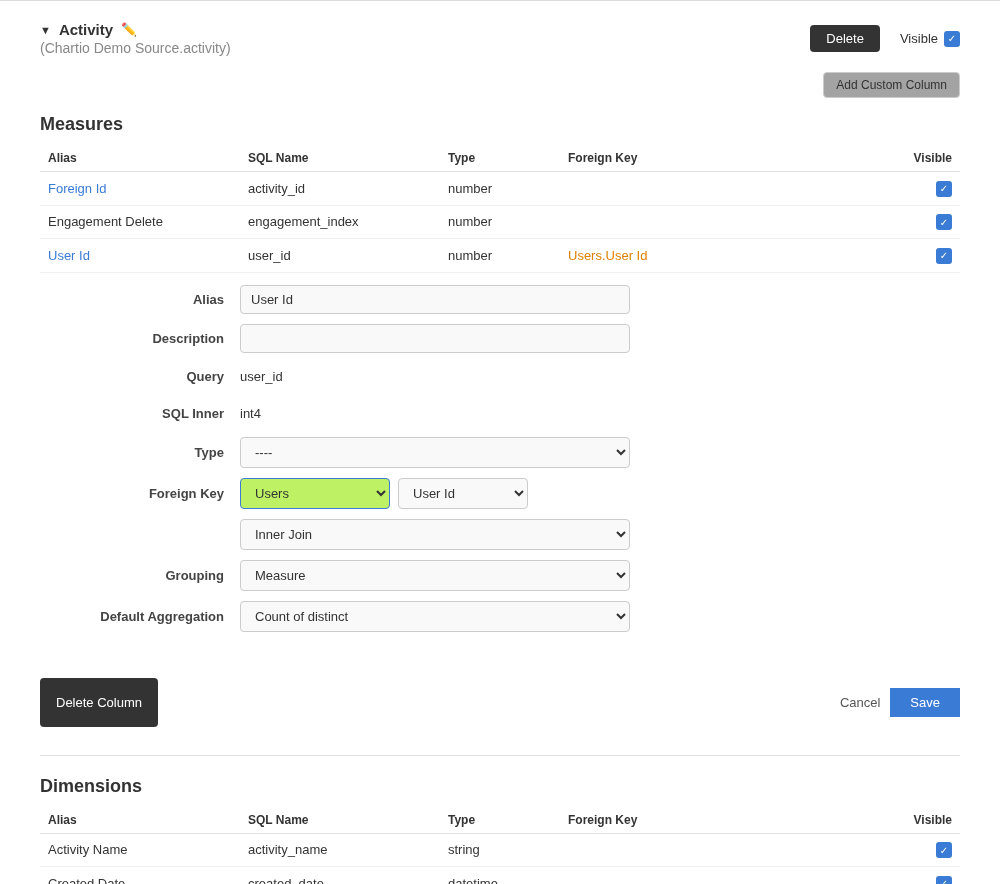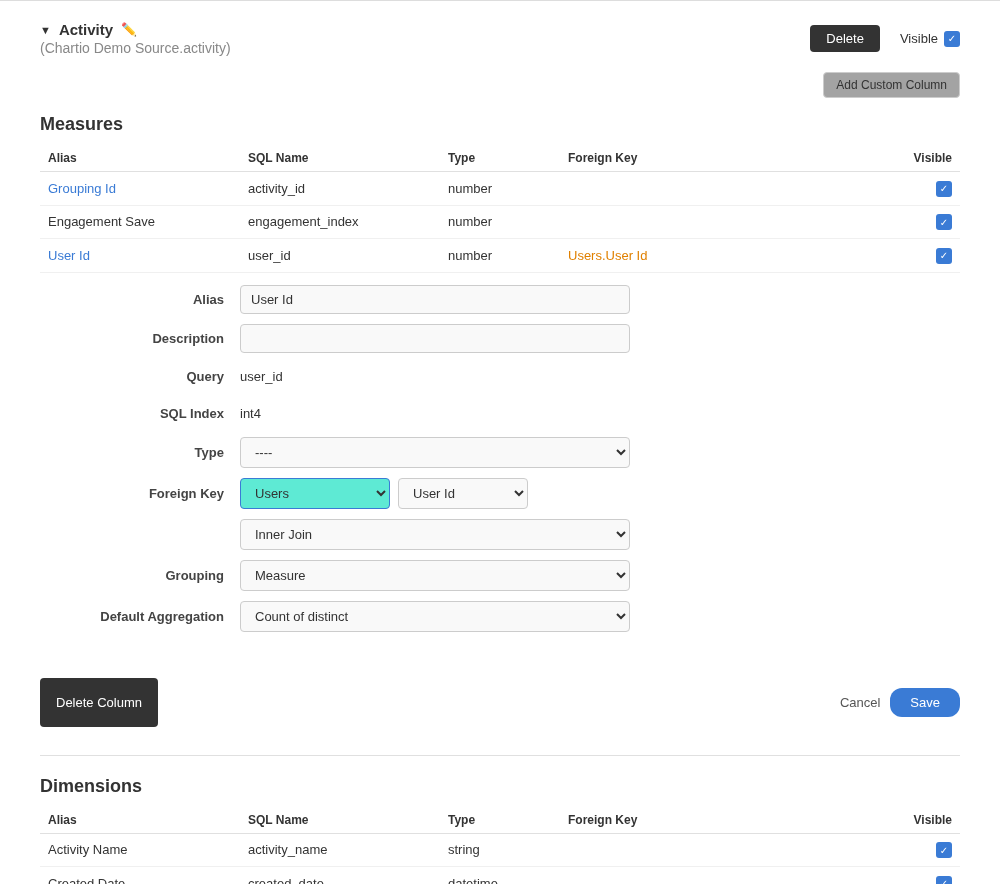--- a/index.html
+++ b/index.html
@@ -173,21 +173,21 @@
     .foreign-key-row {
       display: flex;
       align-items: center;
       gap: 8px;
     }
     .fk-select {
       padding: 6px 10px;
       border: 1px solid #3a7bd5;
       border-radius: 4px;
       font-size: 13px;
-      background: #5eead4;
+      background: #bef264;
       color: #333;
       cursor: pointer;
       min-width: 150px;
     }
     .fk-select2 {
       padding: 6px 10px;
       border: 1px solid #ccc;
       border-radius: 4px;
       font-size: 13px;
       background: #f9f9f9;
@@ -224,21 +224,21 @@
       border: none;
       color: #555;
       cursor: pointer;
       font-size: 13px;
     }
     .btn-save {
       background: #3a7bd5;
       color: #fff;
       border: none;
       padding: 7px 20px;
-      border-radius: 12px;
+      border-radius: 0;
       cursor: pointer;
       font-size: 13px;
       font-weight: 500;
     }
 
     .divider {
       border: none;
       border-top: 1px solid #e0e0e0;
       margin: 20px 0;
     }
@@ -282,28 +282,28 @@
       <tr>
         <th class="col-alias">Alias</th>
         <th class="col-sqlname">SQL Name</th>
         <th class="col-type">Type</th>
         <th class="col-fk">Foreign Key</th>
         <th class="col-visible">Visible</th>
       </tr>
     </thead>
     <tbody id="measures-body">
     <tr>
-      <td><span style="color:#3a7bd5; cursor:pointer;">Grouping Id</span></td>
+      <td><span style="color:#3a7bd5; cursor:pointer;">Foreign Id</span></td>
       <td>activity_id</td>
       <td>number</td>
       <td><span style="color:inherit"></span></td>
       <td><div class="checkbox-blue">✓</div></td>
     </tr>
         <tr>
-      <td><span style="color:#333; cursor:pointer;">Engagement Save</span></td>
+      <td><span style="color:#333; cursor:pointer;">Engagement Delete</span></td>
       <td>engagement_index</td>
       <td>number</td>
       <td><span style="color:inherit"></span></td>
       <td><div class="checkbox-blue">✓</div></td>
     </tr>
         <tr>
       <td><span style="color:#3a7bd5; cursor:pointer;">User Id</span></td>
       <td>user_id</td>
       <td>number</td>
       <td><span style="color:#e08000">Users.User Id</span></td>
@@ -319,21 +319,21 @@
     </div>
     <div class="form-row">
       <div class="form-label">Description</div>
       <input type="text" class="form-control" value="" style="">
     </div>
     <div class="form-row">
       <div class="form-label">Query</div>
       <div class="form-control-plain">user_id</div>
     </div>
     <div class="form-row">
-      <div class="form-label">SQL Index</div>
+      <div class="form-label">SQL Inner</div>
       <div class="form-control-plain">int4</div>
     </div>
     <div class="form-row">
       <div class="form-label">Type</div>
       <select class="form-control">
         <option>----</option>
         <option>number</option>
         <option>string</option>
         <option>date</option>
         <option>datetime</option>

